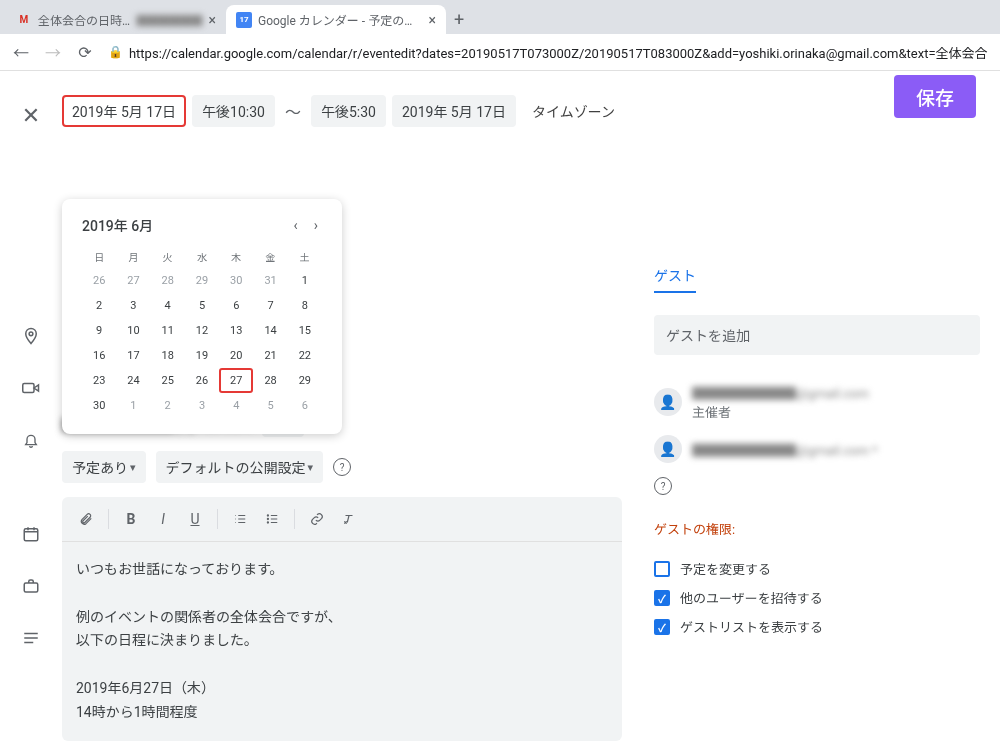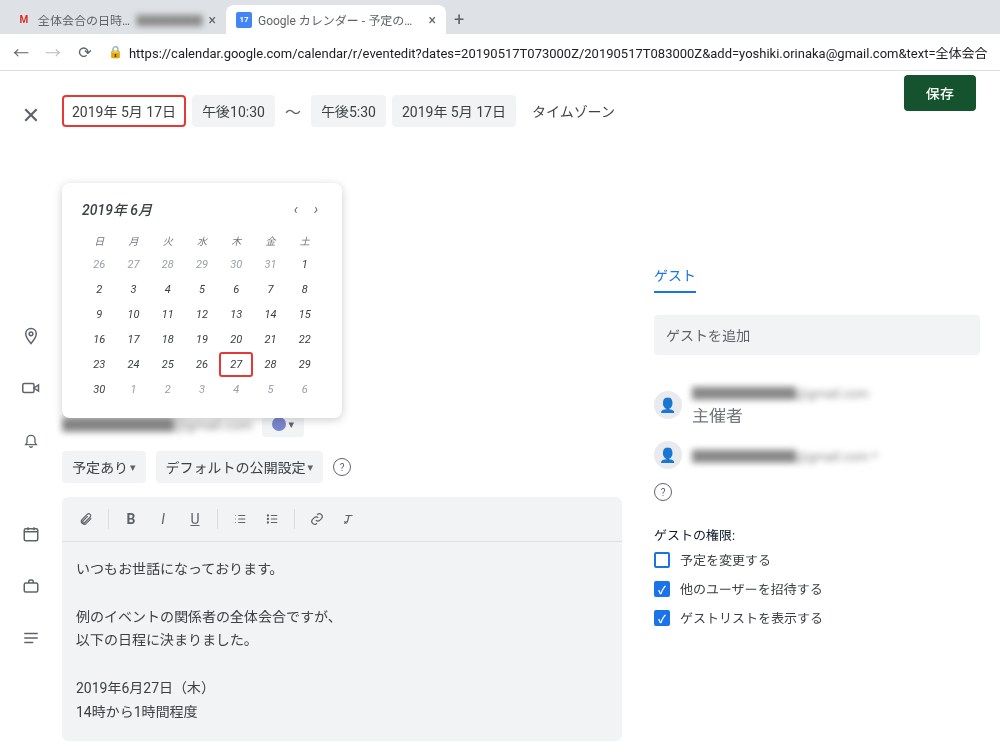--- a/index.html
+++ b/index.html
@@ -26,21 +26,21 @@
 .page { display: flex; padding: 24px 0 0 0; position: relative; }
 .left-rail { width: 62px; display: flex; flex-direction: column; align-items: center; gap: 28px; padding-top: 8px; }
 .close-x { font-size: 22px; color: #5f6368; cursor: pointer; }
 .rail-ico { color: #5f6368; font-size: 18px; cursor: pointer; width: 24px; height: 24px; display: flex; align-items: center; justify-content: center; }
 
 .content { flex: 1; display: flex; gap: 32px; }
 .main-col { width: 560px; position: relative; }
 .side-col { flex: 1; padding-right: 20px; }
 
 .title { font-size: 26px; color: #3c4043; font-weight: 400; margin-bottom: 20px; }
-.save-btn { position: absolute; right: 24px; top: 4px; background: #14532d; color: #fff; border: none; padding: 8px 22px; border-radius: 4px; font-size: 14px; font-weight: 500; cursor: pointer; }
+.save-btn { position: absolute; right: 24px; top: 4px; background: #8b5cf6; color: #fff; border: none; padding: 8px 22px; border-radius: 4px; font-size: 19px; font-weight: 500; cursor: pointer; }
 
 .datetime-row { display: flex; align-items: center; gap: 6px; margin-bottom: 12px; flex-wrap: nowrap; }
 .dt-chip { background: #f1f3f4; padding: 6px 10px; border-radius: 4px; font-size: 14px; color: #3c4043; cursor: pointer; white-space: nowrap; }
 .dt-chip.highlighted { border: 2px solid #e53935; background: #fff; padding: 4px 8px; }
 .sep { color: #5f6368; padding: 0 4px; }
 .tz-link { color: #404040; font-size: 14px; margin-left: 10px; cursor: pointer; }
 
 
 .cal-popup { position: absolute; left: 0; top: 200px; transform: translateY(0); background: #fff; box-shadow: 0 2px 10px rgba(0,0,0,0.2); border-radius: 8px; padding: 16px 20px; width: 280px; z-index: 10; }
 .cal-hdr { display: flex; align-items: center; justify-content: space-between; margin-bottom: 10px; }
@@ -68,31 +68,31 @@
 .tb-sep { width: 1px; height: 20px; background: #dadce0; margin: 0 4px; }
 .desc-text { padding: 16px 14px; font-size: 14px; color: #3c4043; line-height: 1.7; white-space: pre-line; }
 
 
 .guest-tabs { border-bottom: 2px solid transparent; margin-top: 170px; margin-bottom: 20px; }
 .guest-tab { color: #1a73e8; font-size: 14px; border-bottom: 2px solid #1a73e8; padding-bottom: 6px; display: inline-block; cursor: pointer; }
 .add-guest { background: #f1f3f4; padding: 10px 12px; border-radius: 4px; font-size: 14px; color: #5f6368; margin-bottom: 28px; cursor: text; }
 .guest-item { display: flex; align-items: center; gap: 10px; margin-bottom: 14px; }
 .avatar { width: 28px; height: 28px; border-radius: 50%; background: #e8eaed; display: flex; align-items: center; justify-content: center; color: #9aa0a6; font-size: 14px; }
 .guest-info { font-size: 13px; color: #3c4043; }
-.guest-sub { font-size: 17px; color: #70757a; }
+.guest-sub { font-size: 13px; color: #70757a; }
 .cal-warn { font-size: 13px; color: #3c4043; display: flex; align-items: center; gap: 6px; margin: 10px 0 24px; }
-.perms-hdr { font-size: 13px; color: #0f172a; margin-bottom: 6px; }
+.perms-hdr { font-size: 13px; color: #c2410c; margin-bottom: 21px; }
 .perm-row { display: flex; align-items: center; gap: 10px; font-size: 13px; color: #3c4043; margin-bottom: 10px; }
 .chk { width: 16px; height: 16px; border: 2px solid #1a73e8; border-radius: 2px; display: flex; align-items: center; justify-content: center; cursor: pointer; }
 .chk.checked { background: #1a73e8; color: #fff; }
 .chk .mark { font-size: 11px; font-weight: bold; }
 
 
 .main-col { position: relative; }
-.cal-popup { top: 88px; font-style: italic; }
+.cal-popup { top: 104px; }
 .add-notif { margin-top: 244px; }
 </style>
 </head>
 <body>
 
 <div class="browser-tabs">
   <div class="tab">
     <span class="favicon gmail-ico">M</span>
     <span class="tab-title">全体会合の日時について - </span>
     <span class="blurred" style="font-size:11px;">██████</span>

